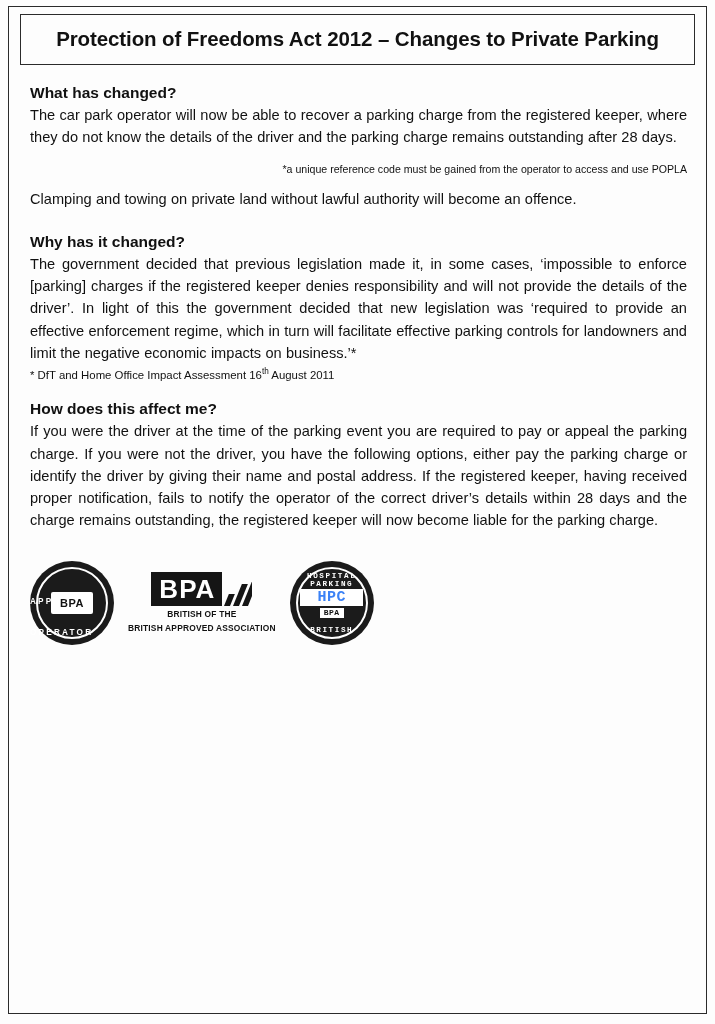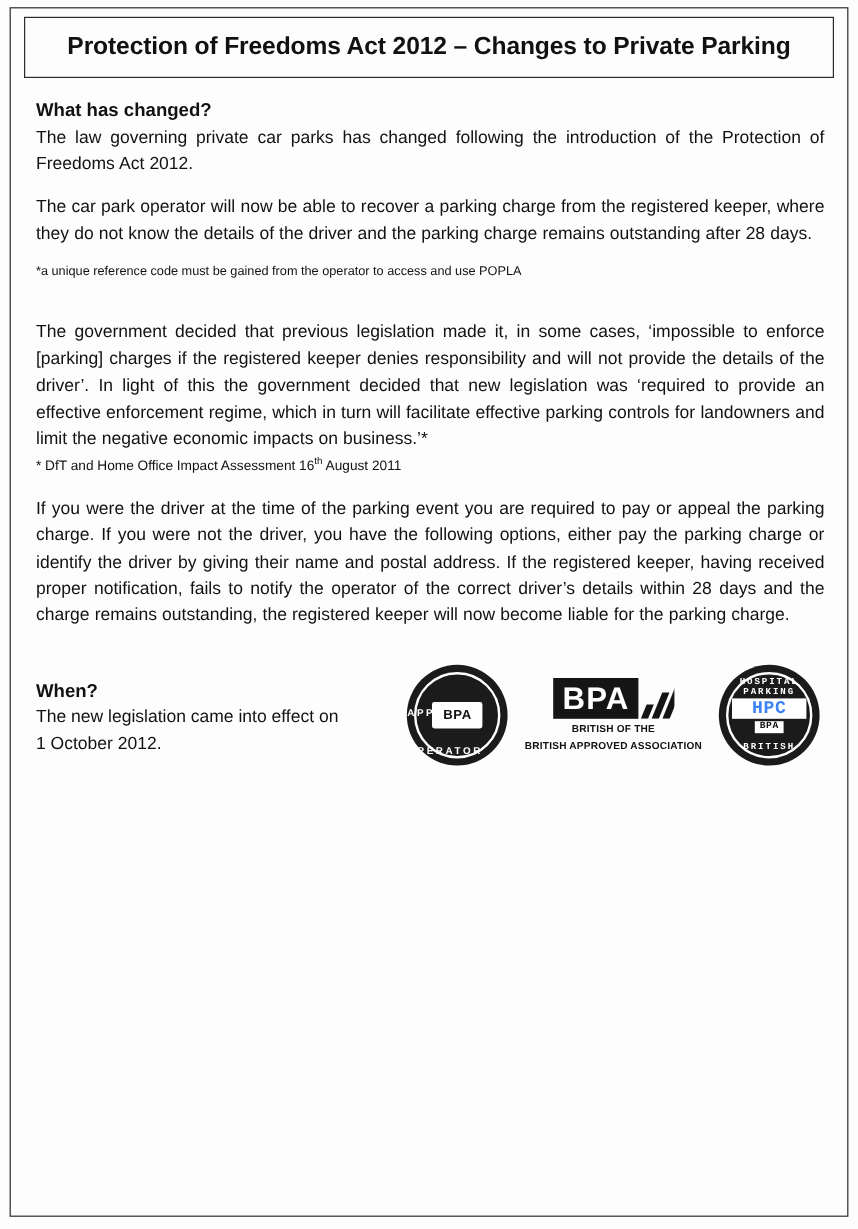--- a/index.html
+++ b/index.html
@@ -66,22 +66,22 @@
     text-align: justify;
     margin: 0 0 13px 0;
     word-spacing: 0.2px;
   }
   p.tight {
     margin-bottom: 0;
   }
   p.footnote {
     font-size: 10.6px;
     line-height: 1.35;
-    margin: 1px 0 24px 0;
-    text-align: left;
+    margin: 1px 0 12px 0;
+    text-align: right;
   }
   p.footnote2 {
     font-size: 11.4px;
     line-height: 1.35;
     margin: 2px 0 16px 0;
     text-align: left;
   }
   .gap-small { height: 9px; }
   .gap-med { height: 13px; }
   .when-row {
@@ -262,38 +262,36 @@
   <div class="page-border"></div>
   <div class="inner">
 
     <div class="title-box">
       <h1>Protection of Freedoms Act 2012 – Changes to Private Parking</h1>
     </div>
 
     <div class="body">
 
       <h2 class="section">What has changed?</h2>
-      <p class="para">The law governing private car parks has changed following the introduction of the Protection of Freedoms Act 2012.</p>
       <p class="para">The car park operator will now be able to recover a parking charge from the registered keeper, where they do not know the details of the driver and the parking charge remains outstanding after 28 days.</p>
       <p class="footnote">*a unique reference code must be gained from the operator to access and use POPLA</p>
+      <p class="para">Clamping and towing on private land without lawful authority will become an offence.</p>
 
       <div class="gap-small"></div>
 
+      <h2 class="section">Why has it changed?</h2>
       <p class="para tight">The government decided that previous legislation made it, in some cases, ‘impossible to enforce [parking] charges if the registered keeper denies responsibility and will not provide the details of the driver’.  In light of this the government decided that new legislation was ‘required to provide an effective enforcement regime, which in turn will facilitate effective parking controls for landowners and limit the negative economic impacts on business.’*</p>
       <p class="footnote2"><span>* DfT and Home Office Impact Assessment 16</span><sup>th</sup><span> August 2011</span></p>
 
+      <h2 class="section">How does this affect me?</h2>
       <p class="para">If you were the driver at the time of the parking event you are required to pay or appeal the parking charge. If you were not the driver, you have the following options, either pay the parking charge or identify the driver by giving their name and postal address. If the registered keeper, having received proper notification, fails to notify the operator of the correct driver’s details within 28 days and the charge remains outstanding, the registered keeper will now become liable for the parking charge.</p>
 
       <div class="gap-med"></div>
 
       <div class="when-row">
-        <div class="when-text">
-          <h2>When?</h2>
-          <p>The new legislation came into effect on 1 October 2012.</p>
-        </div>
 
         <div class="logos">
 
           <div class="stamp">
             <div class="ring"></div>
             <div class="arc-top">APPROVED</div>
             <div class="center">BPA</div>
             <div class="arc-bottom">OPERATOR</div>
           </div>
 

